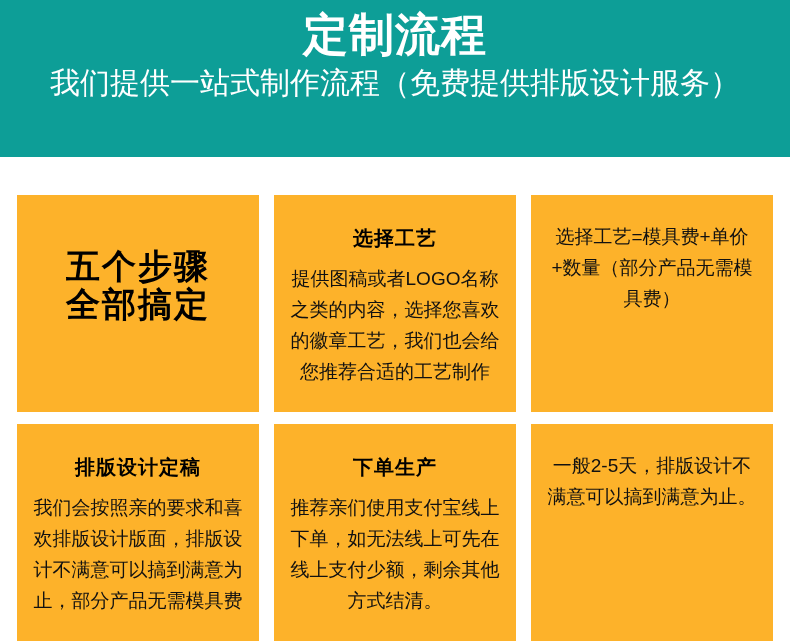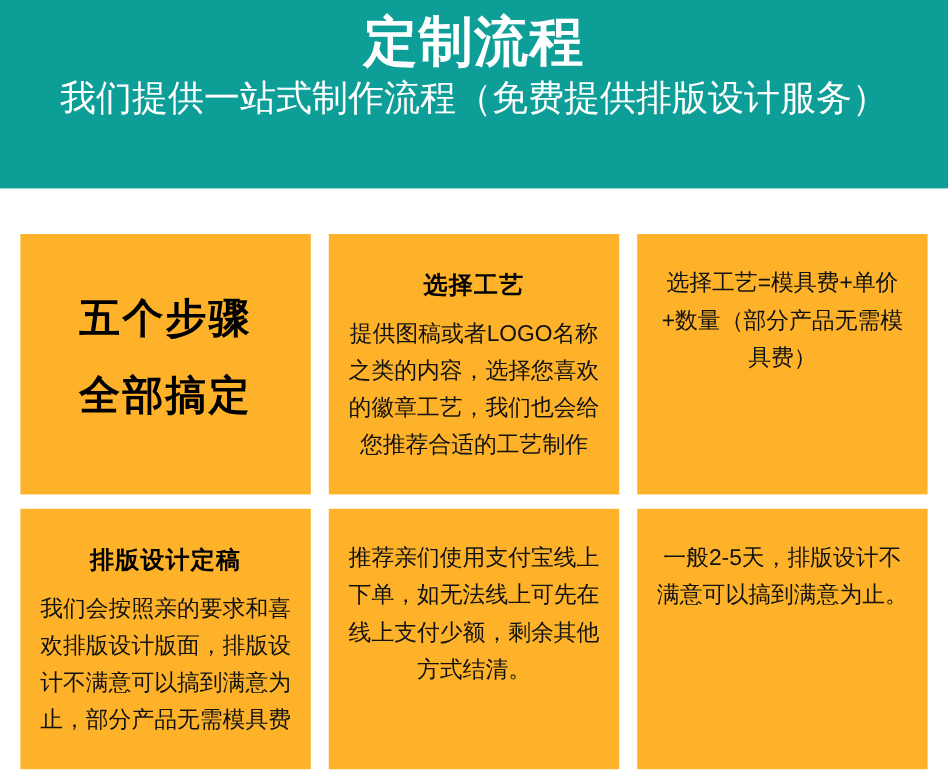--- a/index.html
+++ b/index.html
@@ -101,21 +101,20 @@
 
   .card.hero .hero-line {
     color: #000000;
     font-size: 34px;
     font-weight: bold;
     line-height: 38px;
     letter-spacing: 2px;
   }
 
   .card.hero .hero-line + .hero-line {
-    margin-top: 26px;
   }
 </style>
 </head>
 <body>
 
 <div class="page">
 
   <div class="banner">
     <div class="banner-title">定制流程</div>
     <div class="banner-subtitle">我们提供一站式制作流程（免费提供排版设计服务）</div>
@@ -136,20 +135,21 @@
     <div class="card">
       <div class="card-body">选择工艺=模具费+单价+数量（部分产品无需模具费）</div>
     </div>
 
     <div class="card">
       <div class="card-title">排版设计定稿</div>
       <div class="card-body">我们会按照亲的要求和喜欢排版设计版面，排版设计不满意可以搞到满意为止，部分产品无需模具费</div>
     </div>
 
     <div class="card">
+      <div class="card-title">下单生产</div>
       <div class="card-body">推荐亲们使用支付宝线上下单，如无法线上可先在线上支付少额，剩余其他方式结清。</div>
     </div>
 
     <div class="card">
       <div class="card-body">一般2-5天，排版设计不满意可以搞到满意为止。</div>
     </div>
 
   </div>
 </div>
 

